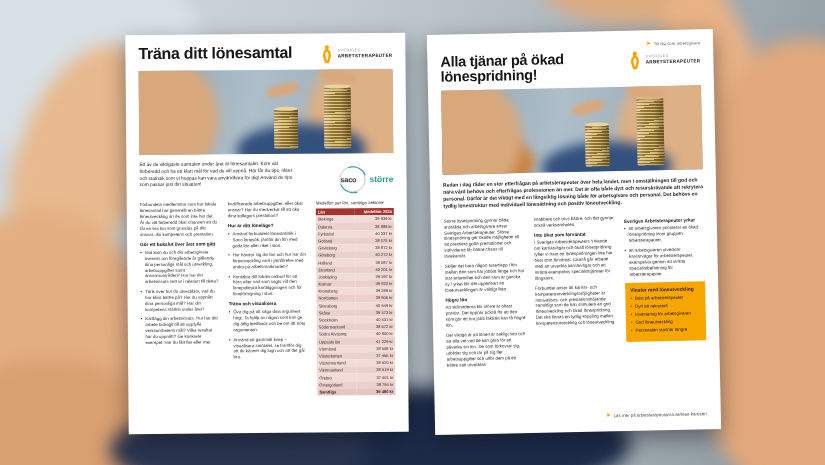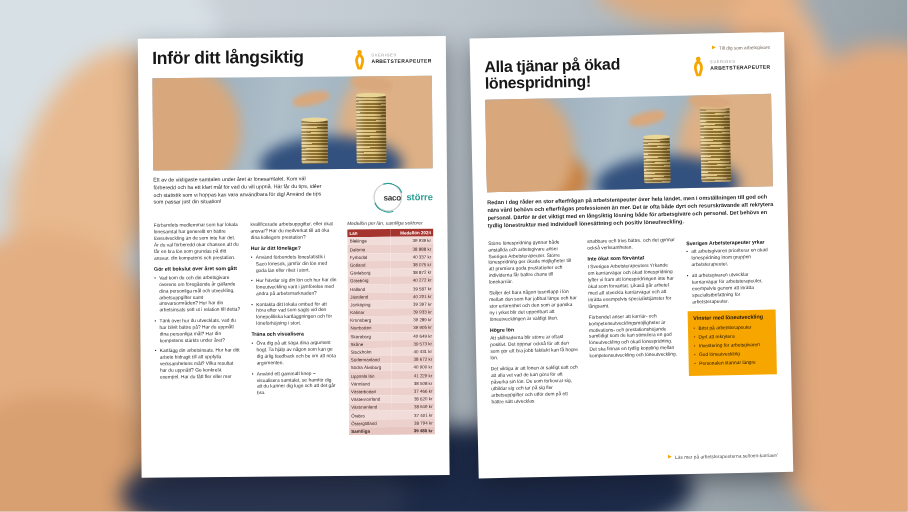--- a/index.html
+++ b/index.html
@@ -62,21 +62,21 @@
   .pinch-r { left:71%; top:0px;  width:38px; height:13px; transform:rotate(8deg); }
 
   
   .intro-row { display:flex; justify-content:space-between; gap:10px; margin-top:7px; }
   .intro { font-size:4.8px; line-height:1.42; color:#222; width:158px; }
   .page-right .intro { width:100%; font-weight:700; color:#1d1d1d; font-size:5px; }
 
   
   .saco { display:flex; align-items:center; gap:4px; margin-top:6px; }
   .saco-ring { width:26px; height:26px; border-radius:50%; position:relative;
-               border:1.4px solid #c6cbcc; display:flex; align-items:center; justify-content:flex-end; }
+               border:1.4px solid #c6cbcc; display:flex; align-items:center; justify-content:flex-start; }
   .saco-ring::before { content:""; position:absolute; inset:-1.4px; border-radius:50%;
                border:1.4px solid transparent; border-top-color:#2a9d96; border-bottom-color:#2a9d96;
                transform:rotate(25deg); }
   .saco-word { font-size:7.5px; font-weight:700; color:#3a3a3a; letter-spacing:-0.3px; }
   .lonesok { font-size:8.5px; font-weight:700; color:#2a9d96; }
 
   
   .cols { display:flex; gap:10px; margin-top:8px; }
   .col { flex:1 1 0; min-width:0; }
   .col p, .col li { font-size:4.4px; line-height:1.36; color:#2a2a2a; margin-bottom:3.5px; }
@@ -117,21 +117,21 @@
   <div class="blob bg-left-wrist"></div>
   <div class="blob bg-top-fingers"></div>
   <div class="blob bg-right-thumb"></div>
   <div class="blob bg-right-palm"></div>
   <div class="blob bg-shirt"></div>
   <div class="blob bg-shirt2"></div>
 </div>
 
 <div class="page page-left">
   <div class="page-head">
-    <h1 class="doc-title">Inför ditt långsiktig</h1>
+    <h1 class="doc-title">Träna ditt lönesamtal</h1>
     <div class="brand">
       <svg class="ribbon-svg" viewBox="0 0 24 30">
         <circle cx="12" cy="4.6" r="3.4" fill="#F7A600"></circle>
         <path d="M12 8 C5.5 13.5 7 19 10.5 28" stroke="#F7A600" stroke-width="4" fill="none" stroke-linecap="round"></path>
         <path d="M12 8 C18.5 13.5 17 19 13.5 28" stroke="#F7A600" stroke-width="4" fill="none" stroke-linecap="round"></path>
       </svg>
       <div class="brand-text">
         <div class="brand-top">SVERIGES</div>
         <div class="brand-bottom">ARBETSTERAPEUTER</div>
       </div>

